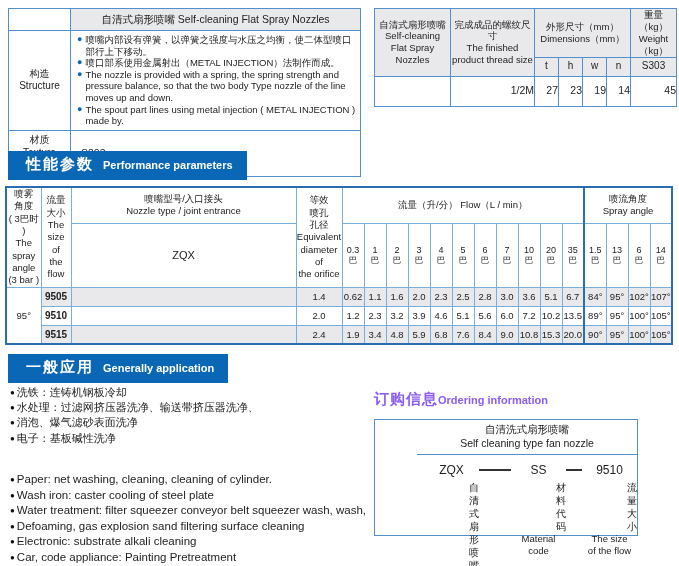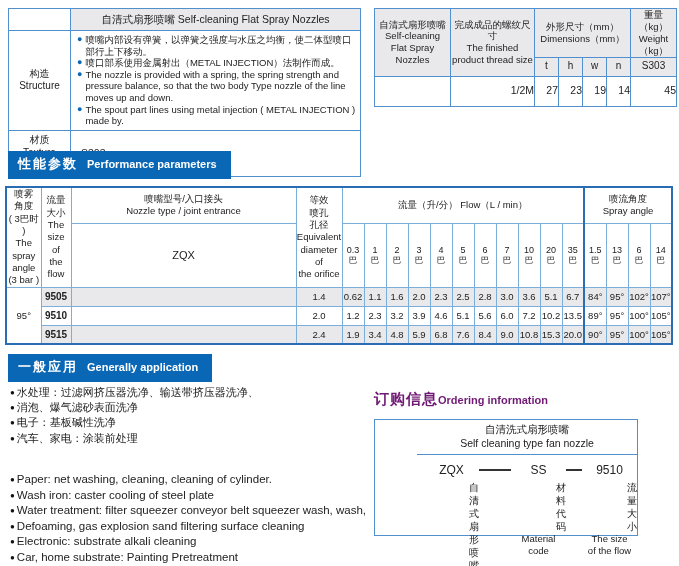--- a/index.html
+++ b/index.html
@@ -24,21 +24,21 @@
 
   
   .dims-table { position:absolute; left:374px; top:8px; width:302px; border:1px solid #3c7fc0; }
   .dims-table td { text-align:center; font-size:9.5px; line-height:1.25; }
   .dims-table .h1 td { height:36px; }
   .dims-table .h2 td { height:19px; font-size:10px; }
   .dims-table .data td { height:30px; font-size:10.5px;text-align:right; }
 
   
   .banner { position:absolute; background:#0a67b5; color:#fff; padding:4px 14px 6px 10px; display:flex; align-items:baseline; }
-  .banner .bcn { font-size:13px; font-weight:bold; letter-spacing:2px; }
+  .banner .bcn { font-size:15px; font-weight:bold; letter-spacing:2px;margin-left:8px; }
   .banner .ben { font-size:11px; font-weight:bold; margin-left:9px; }
 
   
   .perf-table { position:absolute; left:5px; top:186px; width:568px; border:2px solid #2a6db2; }
   .perf-table td { border:1px solid #7aaedb; text-align:center; }
   .perf-table .vhdr { font-size:8.5px; line-height:1.18; }
   .perf-table .h1 td { height:33px; font-size:9.5px; line-height:1.3; }
   .perf-table .zqx { height:58px; font-size:11px; }
   .perf-table .press { font-size:9px; line-height:1.15; }
   .perf-table .press .bar { display:block; font-size:8.5px; }
@@ -50,21 +50,21 @@
 
   
   .apps { position:absolute; left:10px; }
   .apps-cn { top:385px; }
   .apps-cn .app-line { font-size:11px; line-height:14.2px; }
   .apps-en { top:472px; }
   .apps-en .app-line { font-size:11.5px; line-height:14.5px; }
   .app-line::before { content:"●"; font-size:8px; vertical-align:1px; margin-right:2px; color:#111; }
 
   
-  .ord-title { position:absolute; left:374px; top:390px; display:flex; align-items:baseline; color:#701a75; }
+  .ord-title { position:absolute; left:374px; top:390px; display:flex; align-items:baseline; color:#8b5cf6; }
   .ord-title .ot-cn { font-size:15px; font-weight:bold; letter-spacing:1px; }
   .ord-title .ot-en { font-size:11px; font-weight:bold; }
   .ord-box { position:absolute; left:374px; top:419px; width:264px; height:117px; border:1px solid #4f90cd; background:#fff;padding-left:42px; }
   .ord-head { border-bottom:1px solid #4f90cd; text-align:center; font-size:10.5px; line-height:1.3; padding:3px 0 4px; }
   .ord-body { display:flex; justify-content:space-between; align-items:flex-start; padding:8px 7px 0 7px; }
   .ord-col { display:flex; flex-direction:column; align-items:center; }
   .ord-code { font-size:12px; height:18px; line-height:14px; }
   .ord-label-cn { font-size:10px; line-height:1.3; text-align:center;margin-left:45px; }
   .ord-label-en { font-size:9.5px; line-height:1.25; text-align:center; }
   .ord-dash { width:16px; height:1.5px; background:#333; margin-top:6px; flex:none; }
@@ -294,33 +294,33 @@
     </tr>
   </tbody>
     </table>
 
   <div class="banner" style="left:8px; top:354px;">
     <span class="bcn">一般应用</span>
     <span class="ben">Generally application</span>
   </div>
 
   <div class="apps apps-cn">
+    <div class="app-line">洗铁：连铸机钢板冷却</div>
     <div class="app-line">水处理：过滤网挤压器洗净、输送带挤压器洗净、</div>
     <div class="app-line">消泡、爆气滤砂表面洗净</div>
     <div class="app-line">电子：基板碱性洗净</div>
-    <div class="app-line">汽车、家电：涂装前处理</div>
   </div>
 
   <div class="apps apps-en">
     <div class="app-line">Paper: net washing, cleaning, cleaning of cylinder.</div>
     <div class="app-line">Wash iron: caster cooling of steel plate</div>
     <div class="app-line">Water treatment: filter squeezer conveyor belt squeezer wash, wash,</div>
     <div class="app-line">Defoaming, gas explosion sand filtering surface cleaning</div>
     <div class="app-line">Electronic: substrate alkali cleaning</div>
-    <div class="app-line">Car, home substrate: Painting Pretreatment</div>
+    <div class="app-line">Car, code appliance: Painting Pretreatment</div>
   </div>
 
   <div class="ord-title">
     <span class="ot-cn">订购信息</span>
     <span class="ot-en">Ordering information</span>
   </div>
 
   <div class="ord-box">
     <div class="ord-head pre">自清洗式扇形喷嘴
 Self cleaning type fan nozzle</div>

